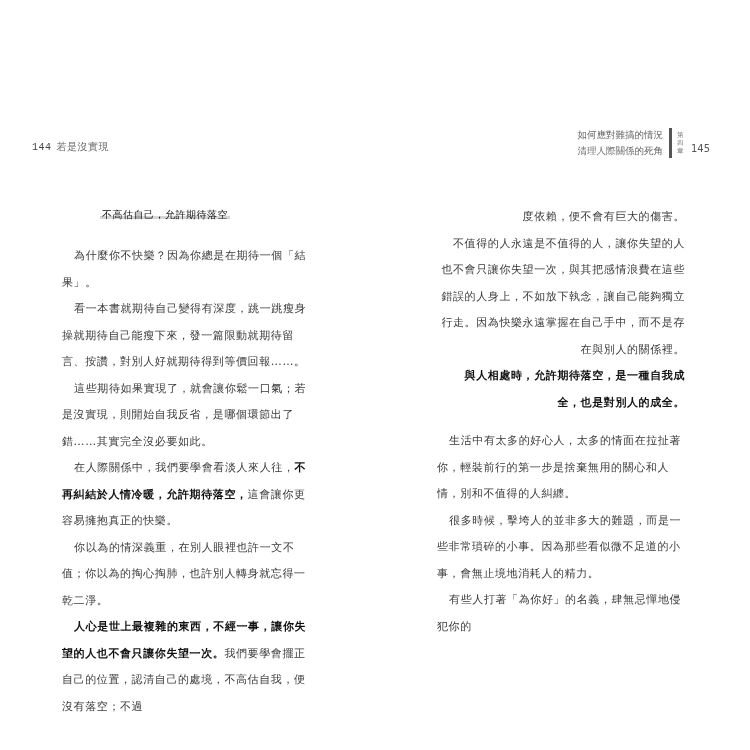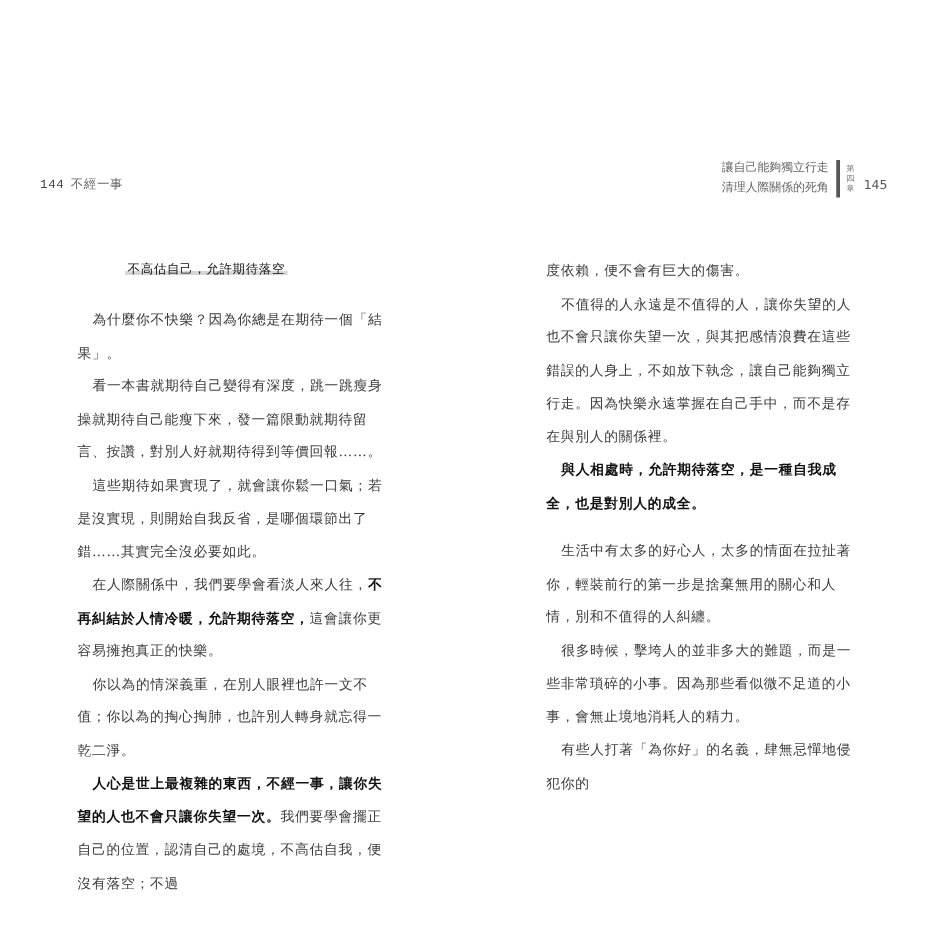--- a/index.html
+++ b/index.html
@@ -28,49 +28,49 @@
   .body-right-bottom { left:437px; top:428px; width:248px; }
   .body-text p { margin:0; text-indent:1.1em; }
   .body-text p.noindent { text-indent:0; }
   .body-text b { color:#111; font-weight:bold; }
 </style>
 </head>
 <body>
 
 <div class="page left-page">
   <div class="running-head-left">
-    <span class="pg">144</span><span>不經一事</span>
+    <span class="pg">144</span><span>若是沒實現</span>
   </div>
 
   <div class="section-title title-left">
     <span>不高估自己，允許期待落空</span>
   </div>
 
   <div class="body-text body-left">
     <p><span>為什麼你不快樂？因為你總是在期待一個「結果」。</span></p>
     <p><span>看一本書就期待自己變得有深度，跳一跳瘦身操就期待自己能瘦下來，發一篇限動就期待留言、按讚，對別人好就期待得到等價回報……。</span></p>
     <p><span>這些期待如果實現了，就會讓你鬆一口氣；若是沒實現，則開始自我反省，是哪個環節出了錯……其實完全沒必要如此。</span></p>
     <p><span>在人際關係中，我們要學會看淡人來人往，</span><b>不再糾結於人情冷暖，允許期待落空，</b><span>這會讓你更容易擁抱真正的快樂。</span></p>
     <p><span>你以為的情深義重，在別人眼裡也許一文不值；你以為的掏心掏肺，也許別人轉身就忘得一乾二淨。</span></p>
     <p><b>人心是世上最複雜的東西，不經一事，讓你失望的人也不會只讓你失望一次。</b><span>我們要學會擺正自己的位置，認清自己的處境，不高估自我，便沒有落空；不過</span></p>
   </div>
 </div>
 
 <div class="page right-page">
   <div class="running-head-right">
     <div class="rh-lines">
-      <div>讓自己能夠獨立行走</div>
+      <div>如何應對難搞的情況</div>
       <div>清理人際關係的死角</div>
     </div>
     <div class="rh-bar"></div>
     <div class="rh-chapter">第四章</div>
     <div class="rh-pg">145</div>
   </div>
 
-  <div class="body-text body-right-top" style="left:62px;">
+  <div class="body-text body-right-top" style="left:62px;text-align:right;">
     <p class="noindent"><span>度依賴，便不會有巨大的傷害。</span></p>
     <p><span>不值得的人永遠是不值得的人，讓你失望的人也不會只讓你失望一次，與其把感情浪費在這些錯誤的人身上，不如放下執念，讓自己能夠獨立行走。因為快樂永遠掌握在自己手中，而不是存在與別人的關係裡。</span></p>
     <p><b>與人相處時，允許期待落空，是一種自我成全，也是對別人的成全。</b></p>
   </div>
 
 
   <div class="body-text body-right-bottom" style="left:62px;">
     <p><span>生活中有太多的好心人，太多的情面在拉扯著你，輕裝前行的第一步是捨棄無用的關心和人情，別和不值得的人糾纏。</span></p>
     <p><span>很多時候，擊垮人的並非多大的難題，而是一些非常瑣碎的小事。因為那些看似微不足道的小事，會無止境地消耗人的精力。</span></p>
     <p><span>有些人打著「為你好」的名義，肆無忌憚地侵犯你的</span></p>

